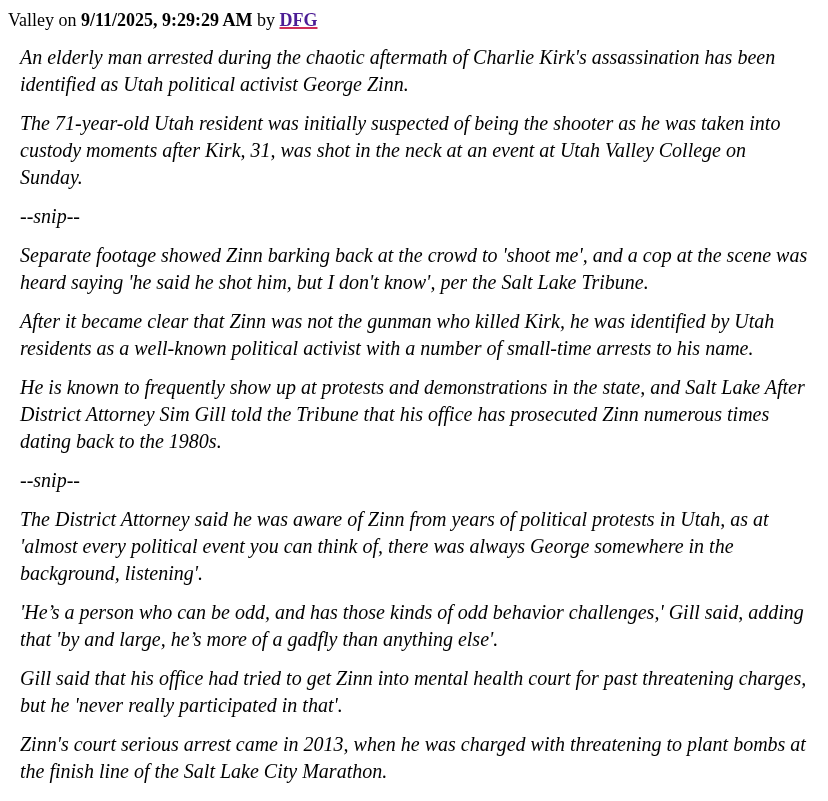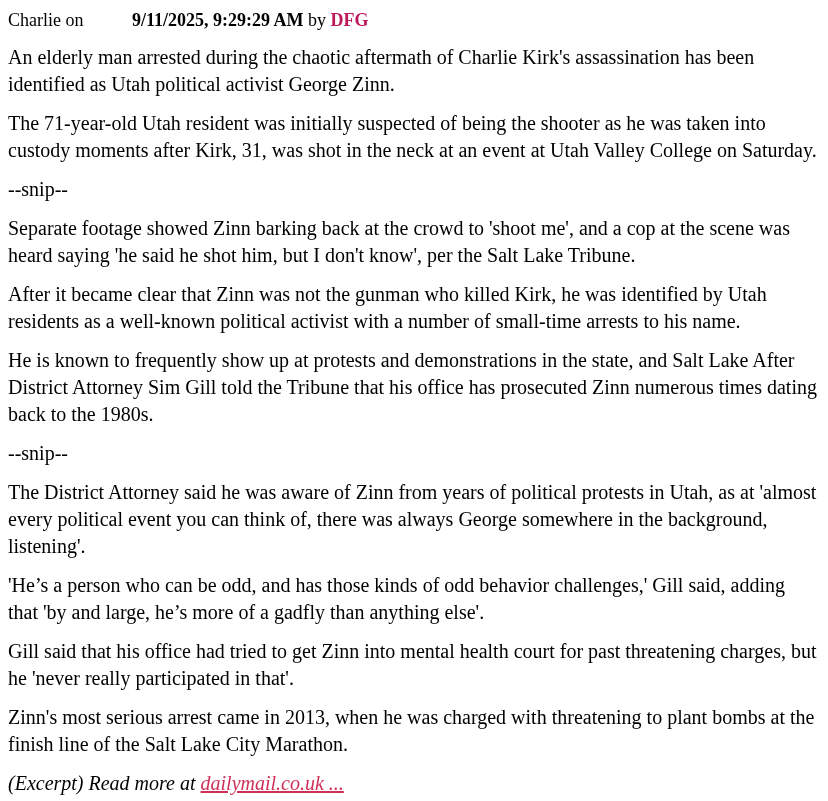--- a/index.html
+++ b/index.html
@@ -14,57 +14,58 @@
     font-family: "Liberation Serif", "DejaVu Serif", serif;
     font-size: 20px;
     line-height: 27px;
   }
   .post-meta {
     font-size: 18px;
     line-height: 24px;
   }
   .post-meta .bold {
     font-weight: bold;
-    margin-left: 44px;
   }
   a.author-link {
-    color: #be185d;
+    color: #4c1d95;
     font-weight: bold;
+    text-decoration: underline;
     text-decoration-color: #cf2e58;
     text-decoration-thickness: 2px;
     cursor: pointer;
   }
   p.article-paragraph {
-    margin: 12px 0;
+    margin: 12px 12px;
+    font-style: italic;
   }
   p.excerpt-line {
     margin: 5px 0 0 0;
     font-style: italic;
   }
   a.source-link {
     color: #d03058;
     text-decoration: underline;
     text-decoration-color: #d03058;
     cursor: pointer;
   }
 </style>
 </head>
 <body>
 
 <div class="post-meta">
-  <span>Charlie on </span><span class="bold">9/11/2025, 9:29:29 AM</span><span> by </span><a class="author-link">DFG</a>
+  <span>Valley on </span><span class="bold">9/11/2025, 9:29:29 AM</span><span> by </span><a class="author-link">DFG</a>
 </div>
 
 <p class="article-paragraph">An elderly man arrested during the chaotic aftermath of Charlie Kirk's assassination has been identified as Utah political activist George Zinn.</p>
-<p class="article-paragraph">The 71-year-old Utah resident was initially suspected of being the shooter as he was taken into custody moments after Kirk, 31, was shot in the neck at an event at Utah Valley College on Saturday.</p>
+<p class="article-paragraph">The 71-year-old Utah resident was initially suspected of being the shooter as he was taken into custody moments after Kirk, 31, was shot in the neck at an event at Utah Valley College on Sunday.</p>
 <p class="article-paragraph">--snip--</p>
 <p class="article-paragraph">Separate footage showed Zinn barking back at the crowd to 'shoot me', and a cop at the scene was heard saying 'he said he shot him, but I don't know', per the Salt Lake Tribune.</p>
 <p class="article-paragraph">After it became clear that Zinn was not the gunman who killed Kirk, he was identified by Utah residents as a well-known political activist with a number of small-time arrests to his name.</p>
 <p class="article-paragraph">He is known to frequently show up at protests and demonstrations in the state, and Salt Lake After District Attorney Sim Gill told the Tribune that his office has prosecuted Zinn numerous times dating back to the 1980s.</p>
 <p class="article-paragraph">--snip--</p>
 <p class="article-paragraph">The District Attorney said he was aware of Zinn from years of political protests in Utah, as at 'almost every political event you can think of, there was always George somewhere in the background, listening'.</p>
 <p class="article-paragraph">'He’s a person who can be odd, and has those kinds of odd behavior challenges,' Gill said, adding that 'by and large, he’s more of a gadfly than anything else'.</p>
 <p class="article-paragraph">Gill said that his office had tried to get Zinn into mental health court for past threatening charges, but he 'never really participated in that'.</p>
-<p class="article-paragraph">Zinn's most serious arrest came in 2013, when he was charged with threatening to plant bombs at the finish line of the Salt Lake City Marathon.</p>
+<p class="article-paragraph">Zinn's court serious arrest came in 2013, when he was charged with threatening to plant bombs at the finish line of the Salt Lake City Marathon.</p>
 
 <p class="excerpt-line">
   <span>(Excerpt) Read more at </span><a class="source-link">dailymail.co.uk ...</a>
 </p>
 
 </body></html>

